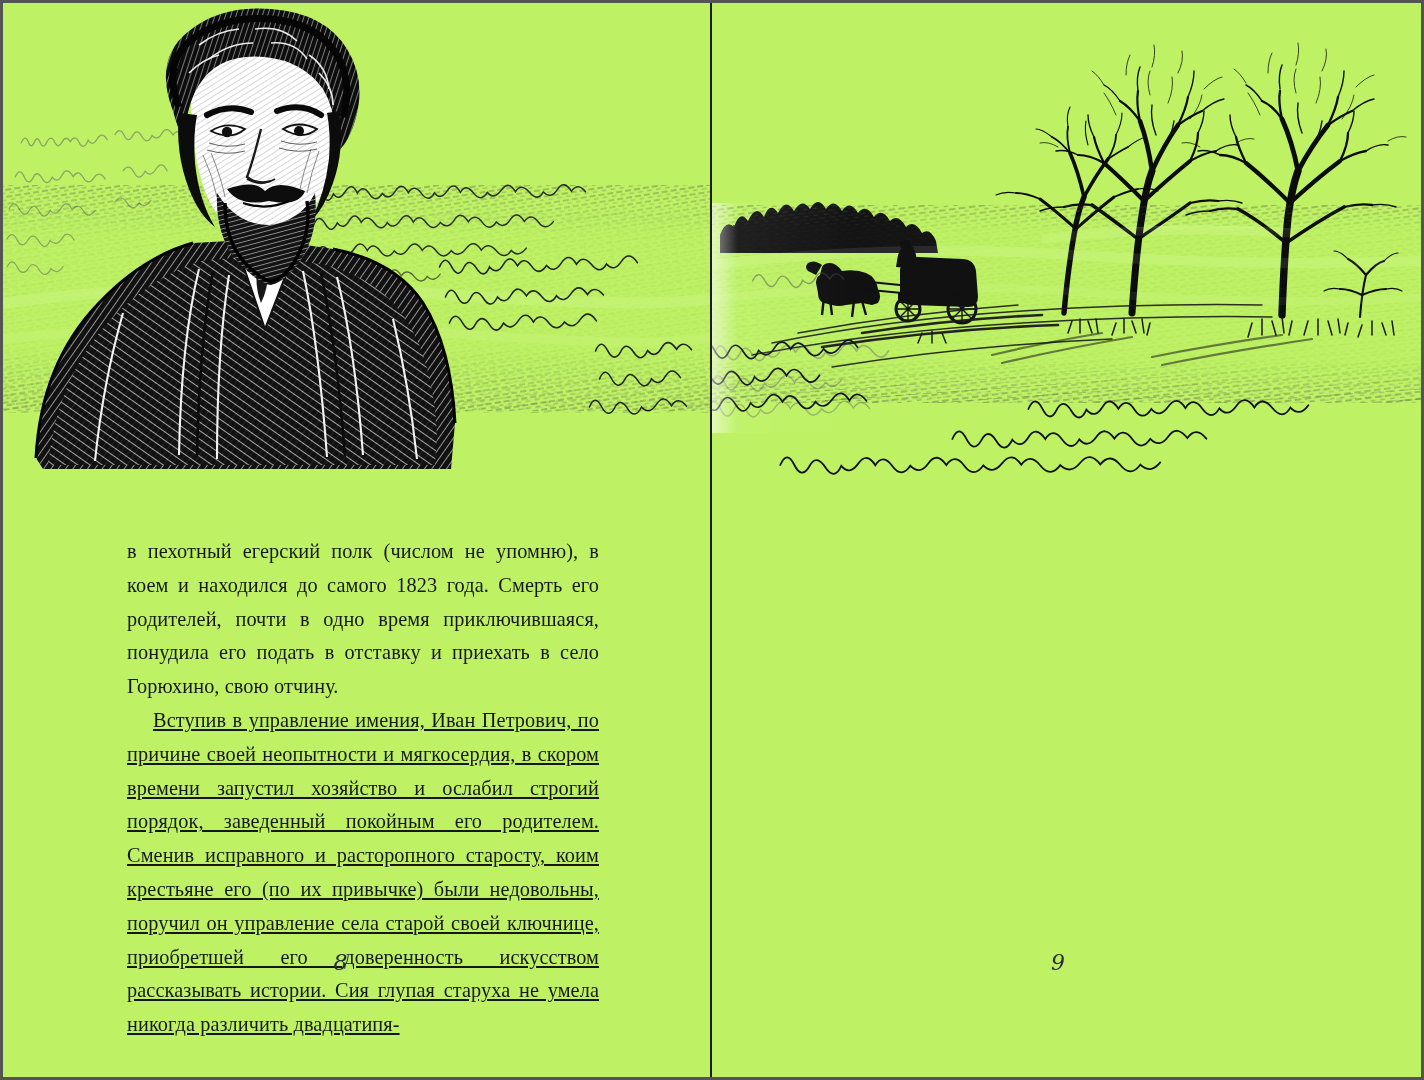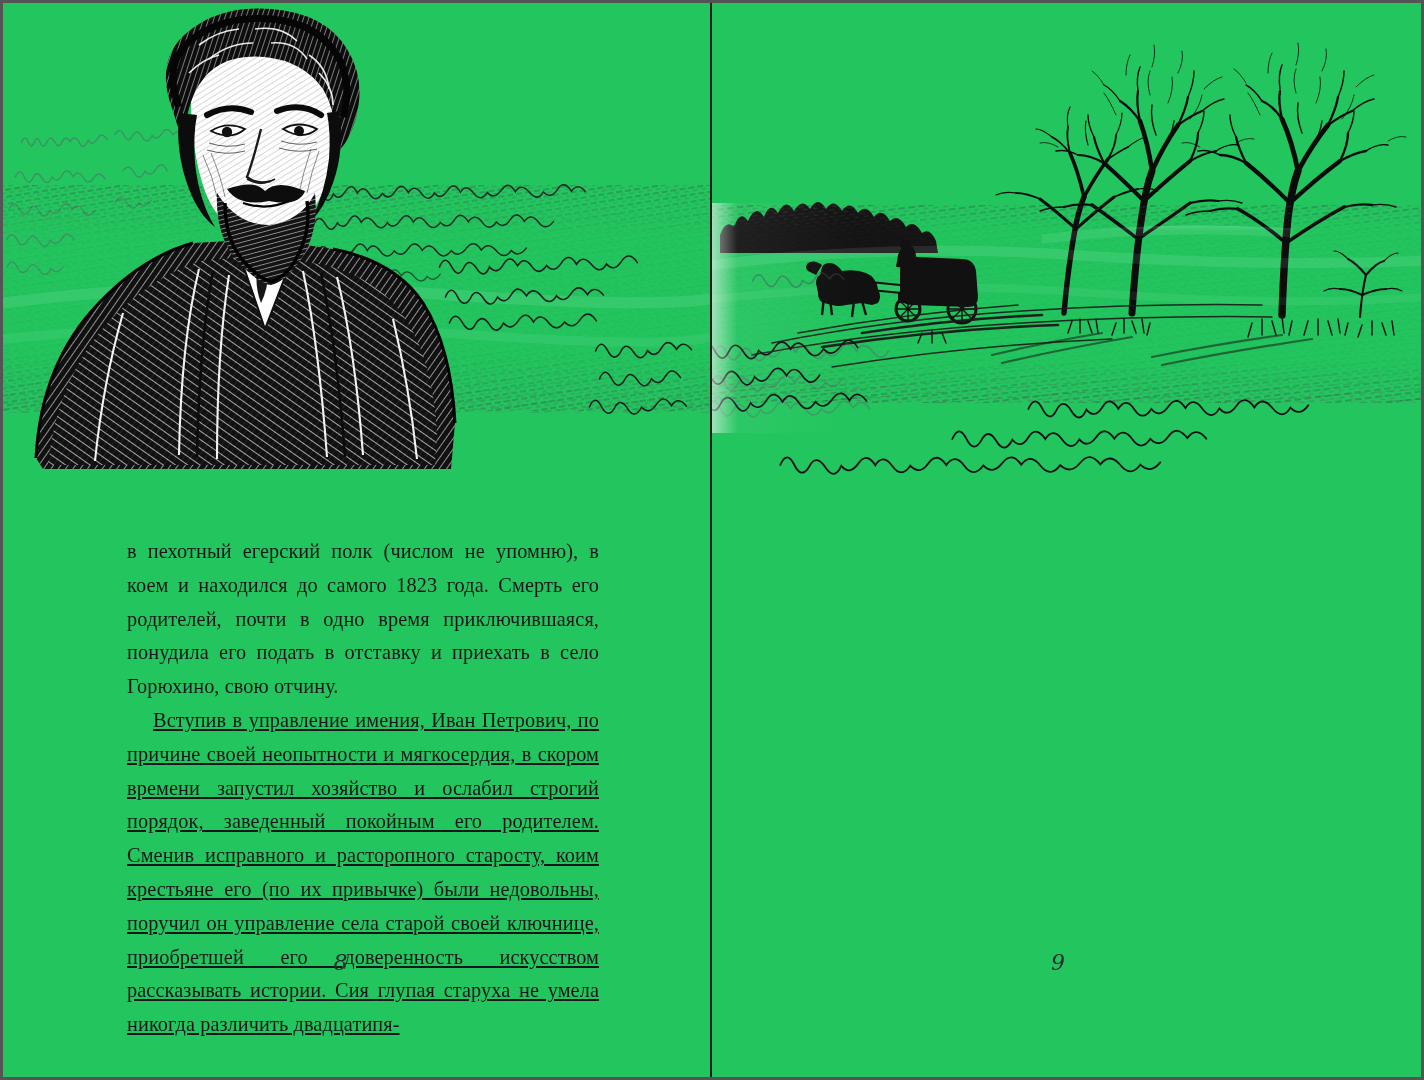--- a/index.html
+++ b/index.html
@@ -30,21 +30,21 @@
     width: 2px;
     background: #1d1d1d;
     z-index: 40;
   }
 
   
   .page {
     position: absolute;
     top: 0;
     bottom: 0;
-    background: #22c55e;
+    background: #bef264;
   }
   .page-left  { left: 0px;   width: 707px; }
   .page-right { left: 709px; width: 712px; }
 
   
   .illus {
     position: absolute;
     left: 0;
     right: 0;
     top: 0;

